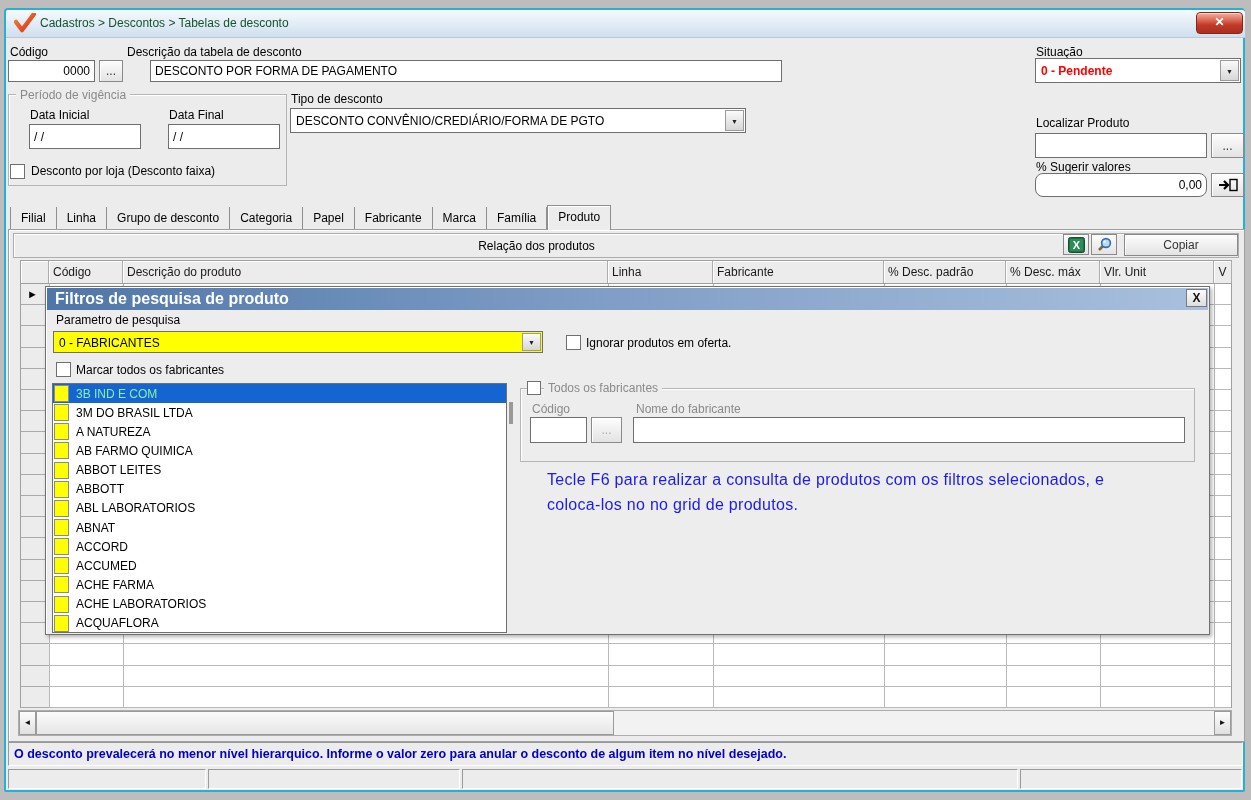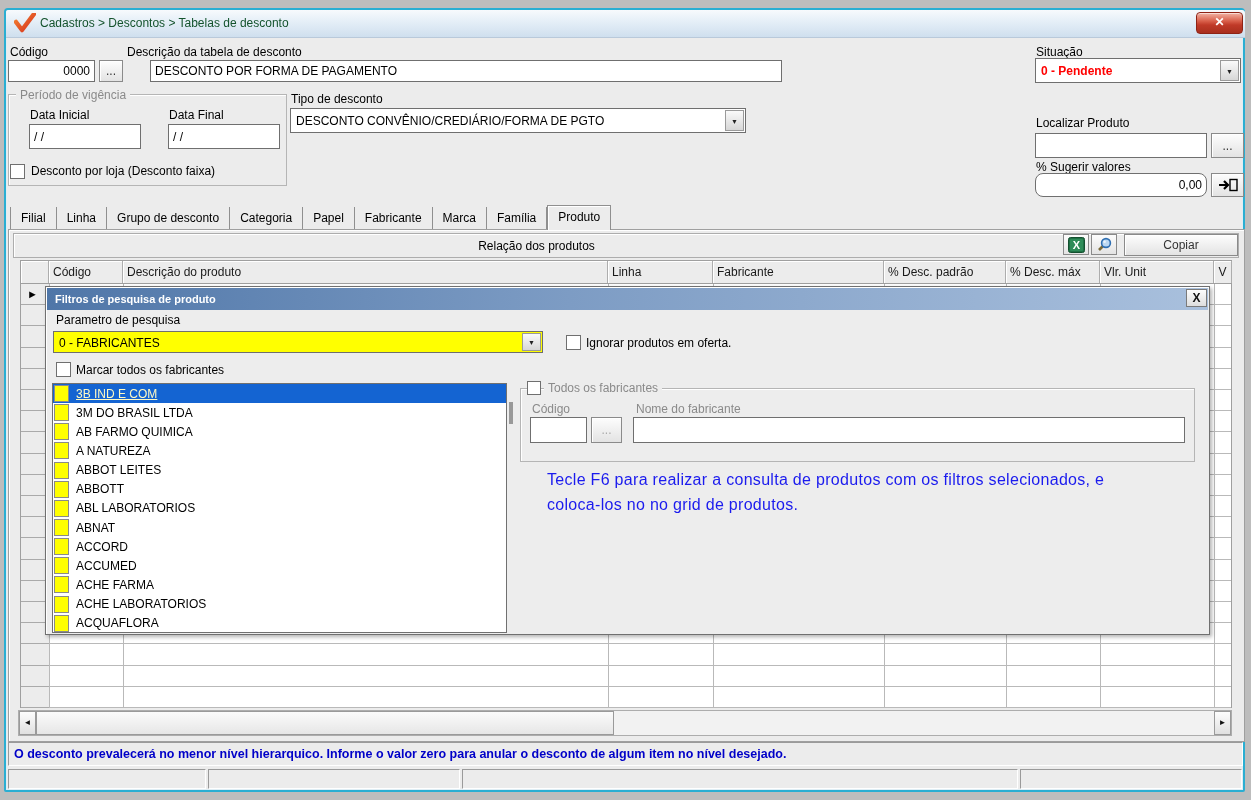--- a/index.html
+++ b/index.html
@@ -80,33 +80,33 @@
   .statusmsg span{position:absolute;left:5px;top:0;line-height:22px;font-size:12.5px;font-weight:bold;color:#0000c8;white-space:nowrap;}
   .sb-panel{position:absolute;top:769px;height:20px;background:#ececec;border:1px solid;
             border-color:#9a9a9a #fff #fff #9a9a9a;box-sizing:border-box;}
 
   
   .modal{position:absolute;left:45px;top:286px;width:1165px;height:349px;background:#ededed;
          border:1px solid #707070;box-sizing:border-box;z-index:10;
          box-shadow:inset 1px 1px 0 #fff,2px 2px 4px rgba(0,0,0,.3);}
   .modal-title{position:absolute;left:1px;top:1px;right:1px;height:22px;
                background:linear-gradient(90deg,#4f76a8,#7d9cc4 45%,#a9c0dd);}
-  .modal-title span{position:absolute;left:8px;top:0;line-height:22px;font-size:11px;font-weight:bold;color:#fff;}
+  .modal-title span{position:absolute;left:8px;top:0;line-height:22px;font-size:16px;font-weight:bold;color:#fff;}
   .modal-close{position:absolute;right:2px;top:2px;width:21px;height:18px;background:linear-gradient(#fcfcfc,#dedede);
                border:1px solid #7a7a7a;box-sizing:border-box;font-size:12px;font-weight:bold;color:#111;
                text-align:center;line-height:16px;cursor:pointer;}
   .combo.yellow{background:#ffff00;}
   .combo.yellow .ctext{font-size:12px;}
   .mlist{position:absolute;left:52px;top:383px;width:455px;height:250px;background:#fff;
          border:1px solid #707070;box-sizing:border-box;overflow:hidden;}
   .mrow{display:flex;height:19.15px;align-items:center;cursor:pointer;}
   .mrow .mcb{width:13px;height:15px;background:#ffff00;border:1px solid #8a8a8a;margin-left:1px;flex:none;box-sizing:content-box;}
   .mrow .mtx{margin-left:7px;font-size:12px;color:#000;white-space:nowrap;}
   .mrow.selected{background:#1464d2;}
-  .mrow.selected .mtx{color:#fef9c3;text-decoration:underline;}
+  .mrow.selected .mtx{color:#86efac;}
   .lthumb{position:absolute;left:509px;top:402px;width:4px;height:22px;background:#999;}
   .hint{position:absolute;left:519px;top:467px;width:585px;font-size:16px;letter-spacing:.3px;
         line-height:25px;color:#1b1bee;}
   .btn.disabled{color:#aaa;cursor:default;}
 </style>
 </head>
 <body>
 
 <div class="canvas">
   <div class="win"></div>
@@ -248,25 +248,25 @@
       <div class="mrow selected">
         <span class="mcb"></span>
         <span class="mtx">3B IND E COM</span>
       </div>
       <div class="mrow">
         <span class="mcb"></span>
         <span class="mtx">3M DO BRASIL LTDA</span>
       </div>
       <div class="mrow">
         <span class="mcb"></span>
+        <span class="mtx">A NATUREZA</span>
+      </div>
+      <div class="mrow">
+        <span class="mcb"></span>
         <span class="mtx">AB FARMO QUIMICA</span>
-      </div>
-      <div class="mrow">
-        <span class="mcb"></span>
-        <span class="mtx">A NATUREZA</span>
       </div>
       <div class="mrow">
         <span class="mcb"></span>
         <span class="mtx">ABBOT LEITES</span>
       </div>
       <div class="mrow">
         <span class="mcb"></span>
         <span class="mtx">ABBOTT</span>
       </div>
       <div class="mrow">

